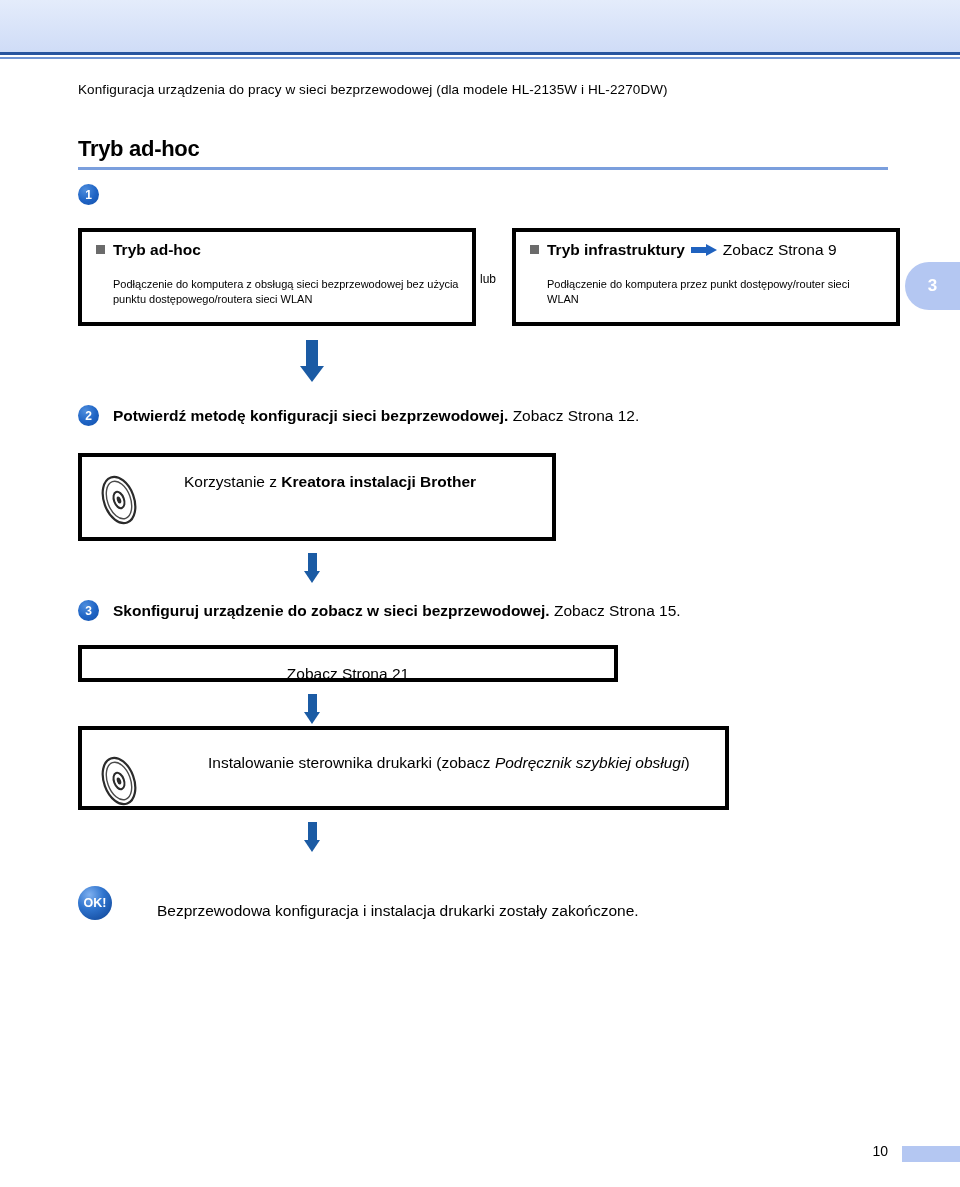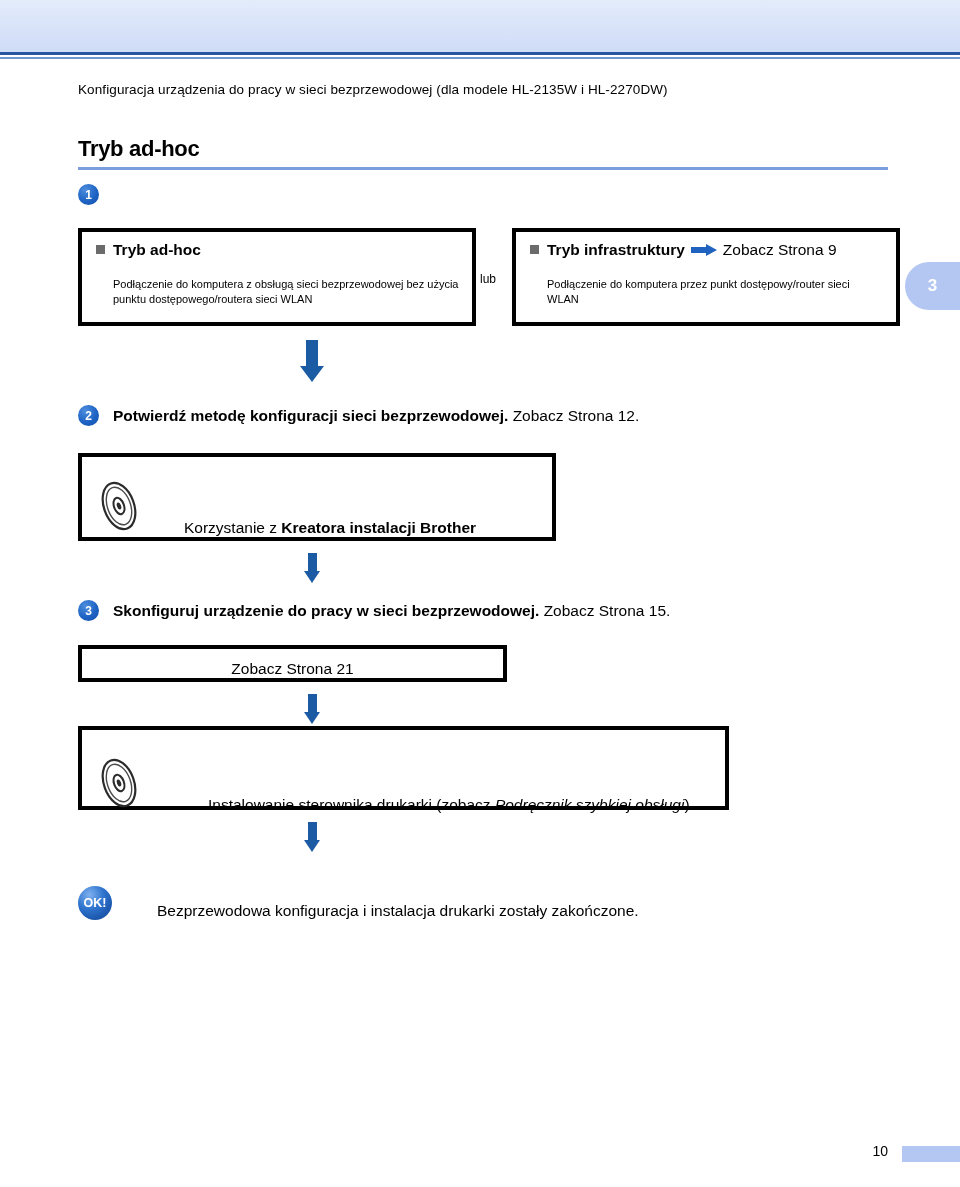--- a/index.html
+++ b/index.html
@@ -190,22 +190,23 @@
   
   .box-line {
     font-size: 15.5px;
     white-space: nowrap;
   }
   .box-line i { font-style: italic; }
   .box-line b { font-weight: bold; }
 
   .centerline-box {
     display: flex;
-    align-items: flex-end;
+    align-items: flex-start;
     height: 100%;
+    margin-top: 16px;
   }
 
   
   .ok-row {
     position: absolute;
     left: 78px; top: 886px;
     display: flex;
     align-items: flex-end;
   }
   .ok-badge {
@@ -306,24 +307,24 @@
   </div>
 </div>
 
 <div class="arrow-down" style="left:304px; top:553px;">
   <span class="shaft" style="left:4px; top:0; width:9px; height:20px;"></span>
   <span class="head" style="left:0; top:18px; border-left-width:8.5px; border-right-width:8.5px; border-top-width:12px;"></span>
 </div>
 
 <div class="step-row" style="left:78px; top:600px;">
   <div class="step-badge">3</div>
-  <div class="step-text"><b>Skonfiguruj urządzenie do pracy w sieci bezprzewodowej.</b><span class="plain"> Zobacz Strona 15.</span></div>
-</div>
-
-<div class="frame" style="left:78px; top:645px; width:429px; height:37px;">
+  <div class="step-text"><b>Skonfiguruj urządzenie do zobacz w sieci bezprzewodowej.</b><span class="plain"> Zobacz Strona 15.</span></div>
+</div>
+
+<div class="frame" style="left:78px; top:645px; width:540px; height:37px;">
   <div class="centerline-box" style="justify-content:center;">
     <span class="box-line">Zobacz Strona 21</span>
   </div>
 </div>
 
 <div class="arrow-down" style="left:304px; top:694px;">
   <span class="shaft" style="left:4px; top:0; width:9px; height:20px;"></span>
   <span class="head" style="left:0; top:18px; border-left-width:8.5px; border-right-width:8.5px; border-top-width:12px;"></span>
 </div>
 

